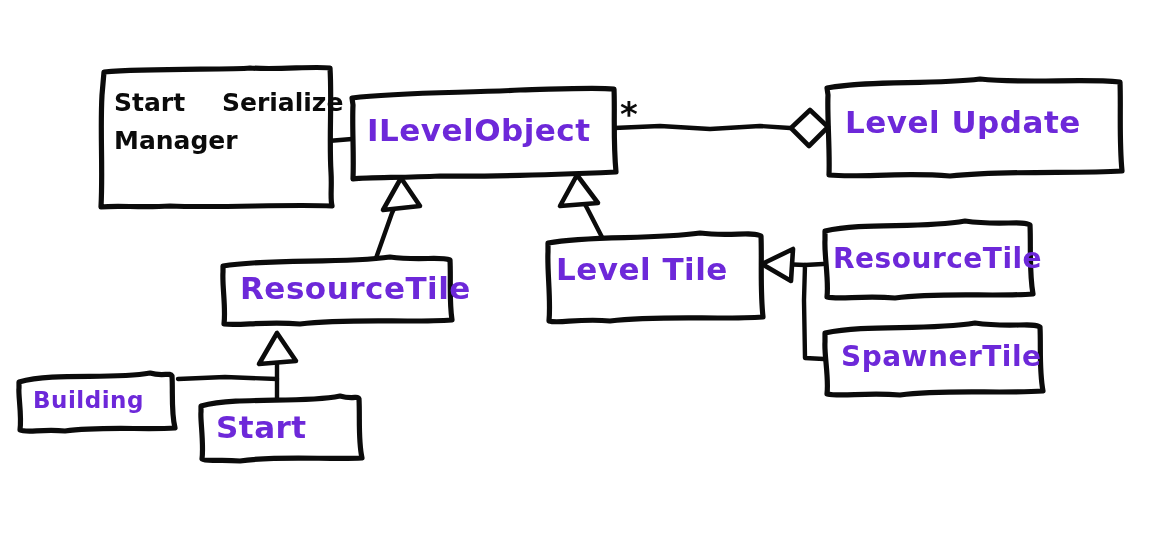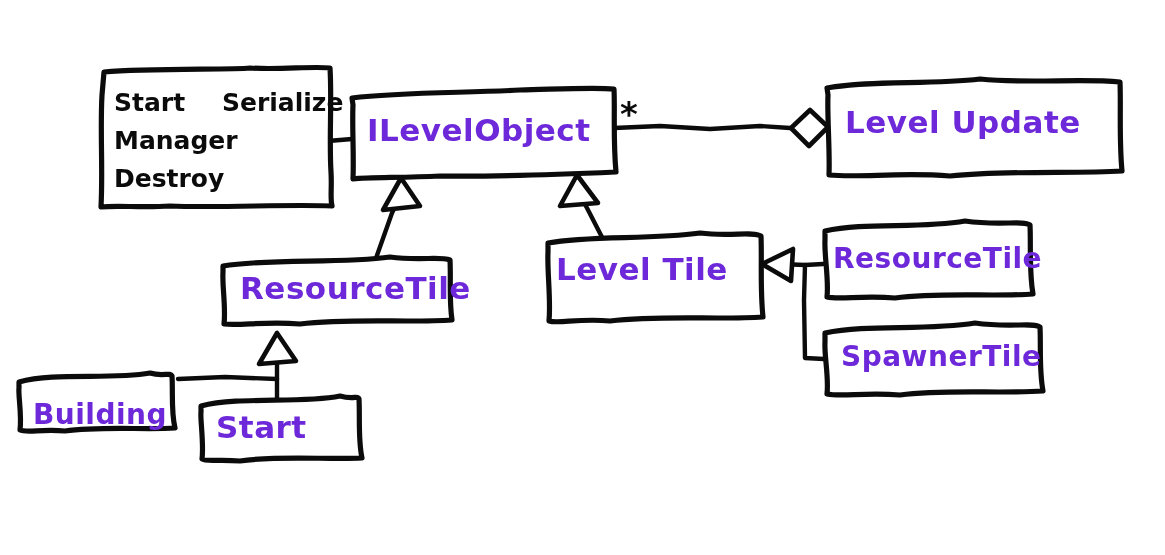--- a/index.html
+++ b/index.html
@@ -188,38 +188,37 @@
       <path class="arrowhead" d="M762 264 L793 249 L791 281 Z"></path>
 
       <path class="arrowhead" d="M277 333 L259 364 L296 361 Z"></path>
 
     </g>
   </svg>
 
   <div class="method-col" style="left:114px; top:84px;">
     <div>Start</div>
     <div>Manager</div>
-    <div>Destroy</div>
   </div>
 
   <div class="method-col" style="left:222px; top:84px;">
     <div>Serialize</div>
   </div>
 
   <div class="label cls-name" style="left:367px; top:115px;">ILevelObject</div>
 
   <div class="mult" style="left:620px; top:97px;">*</div>
 
   <div class="label cls-name" style="left:845px; top:107px;">Level Update</div>
 
   <div class="label cls-name" style="left:240px; top:273px;">ResourceTile</div>
 
   <div class="label cls-name" style="left:833px; top:245px; font-size:28px;">ResourceTile</div>
 
   <div class="label cls-name" style="left:556px; top:254px;">Level Tile</div>
 
   <div class="label cls-name" style="left:841px; top:343px; font-size:28px;">SpawnerTile</div>
 
-  <div class="label cls-name" style="left:33px; top:401px; font-size:28px;">Building</div>
+  <div class="label cls-name" style="left:33px; top:389px; font-size:23px;">Building</div>
 
   <div class="label cls-name" style="left:216px; top:412px;">Start</div>
 
 </div>
 
 </body></html>

